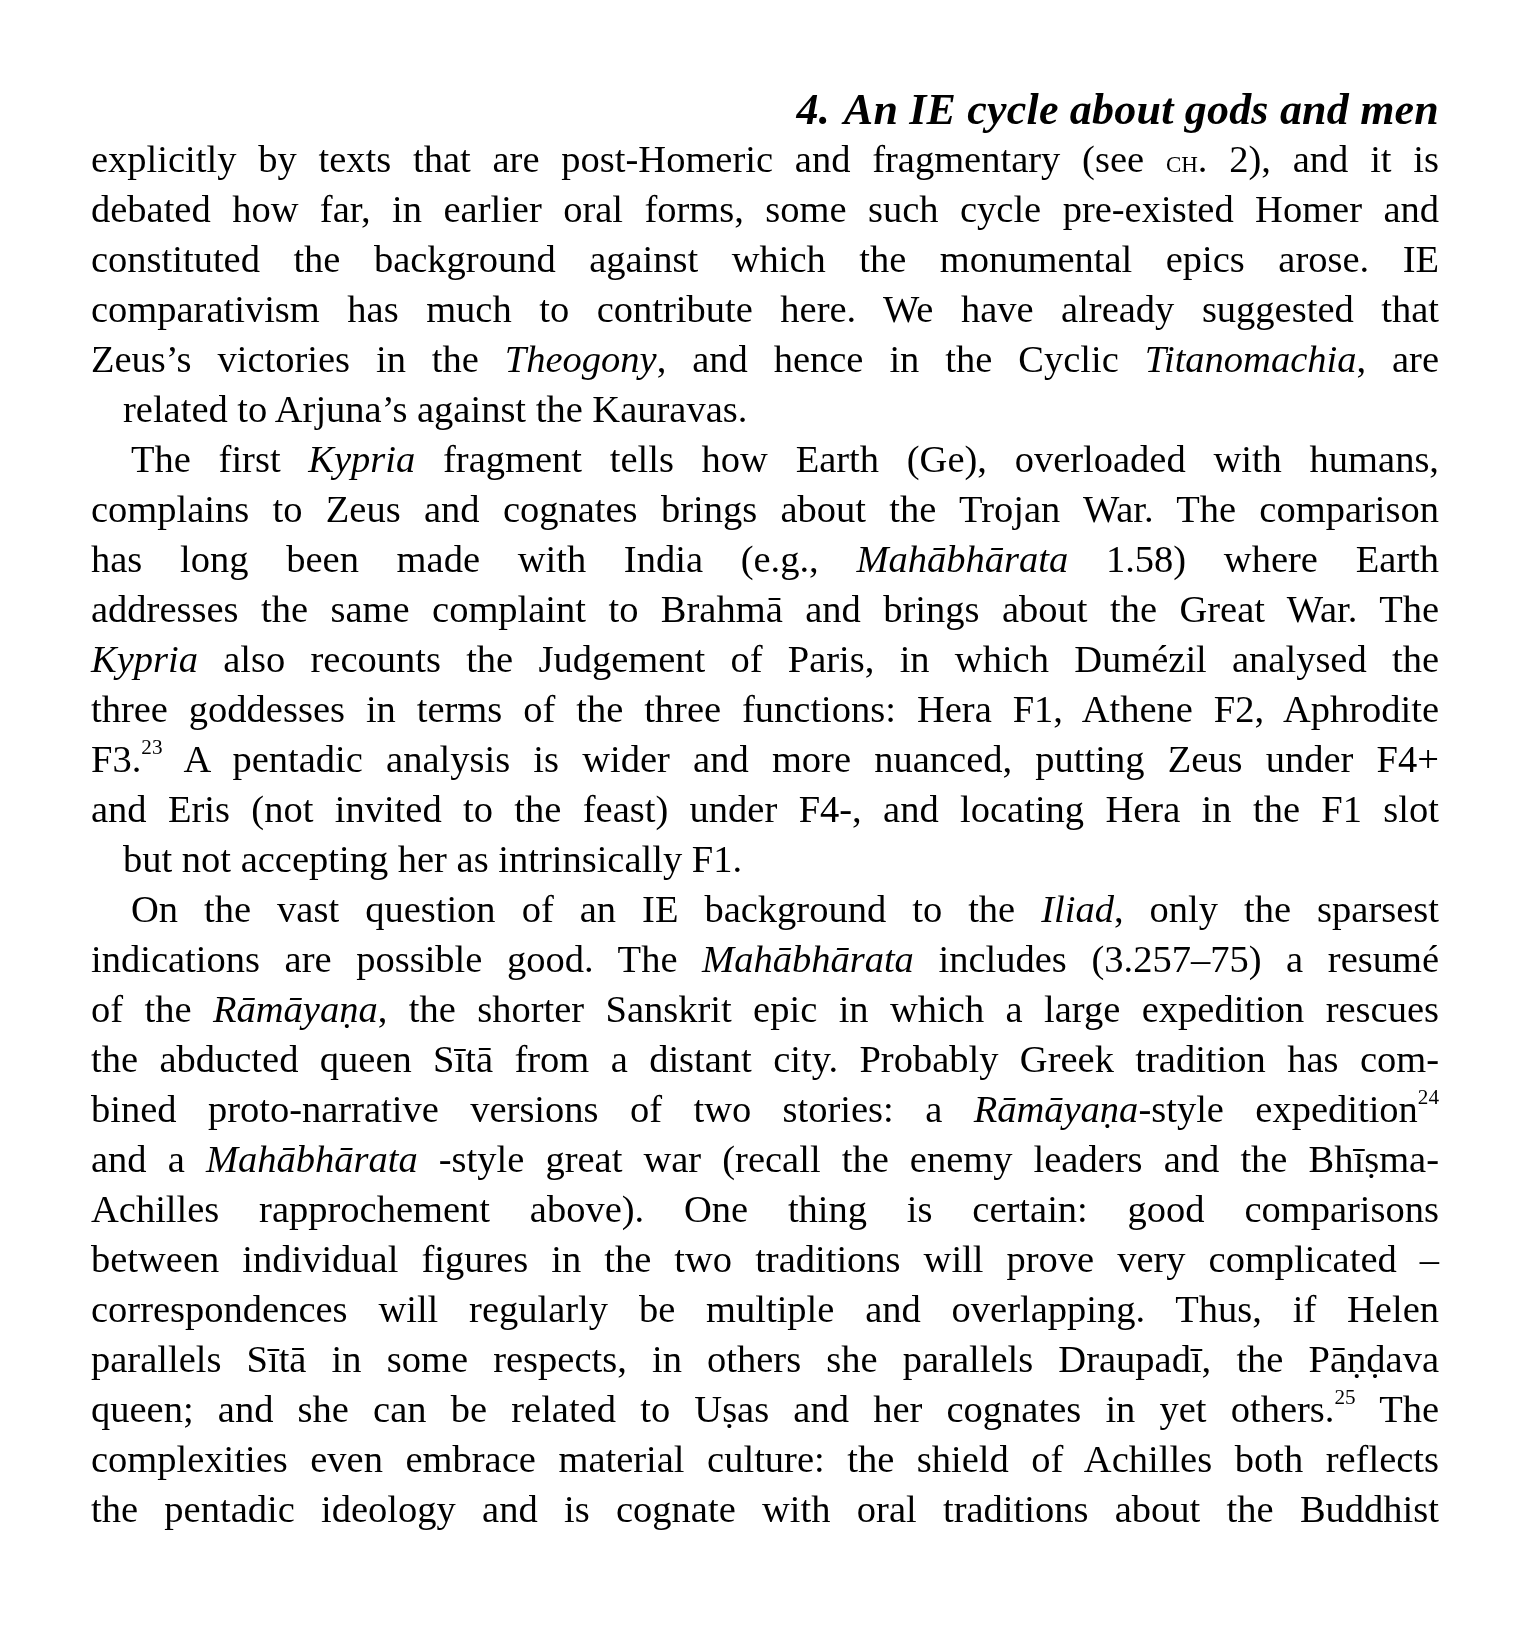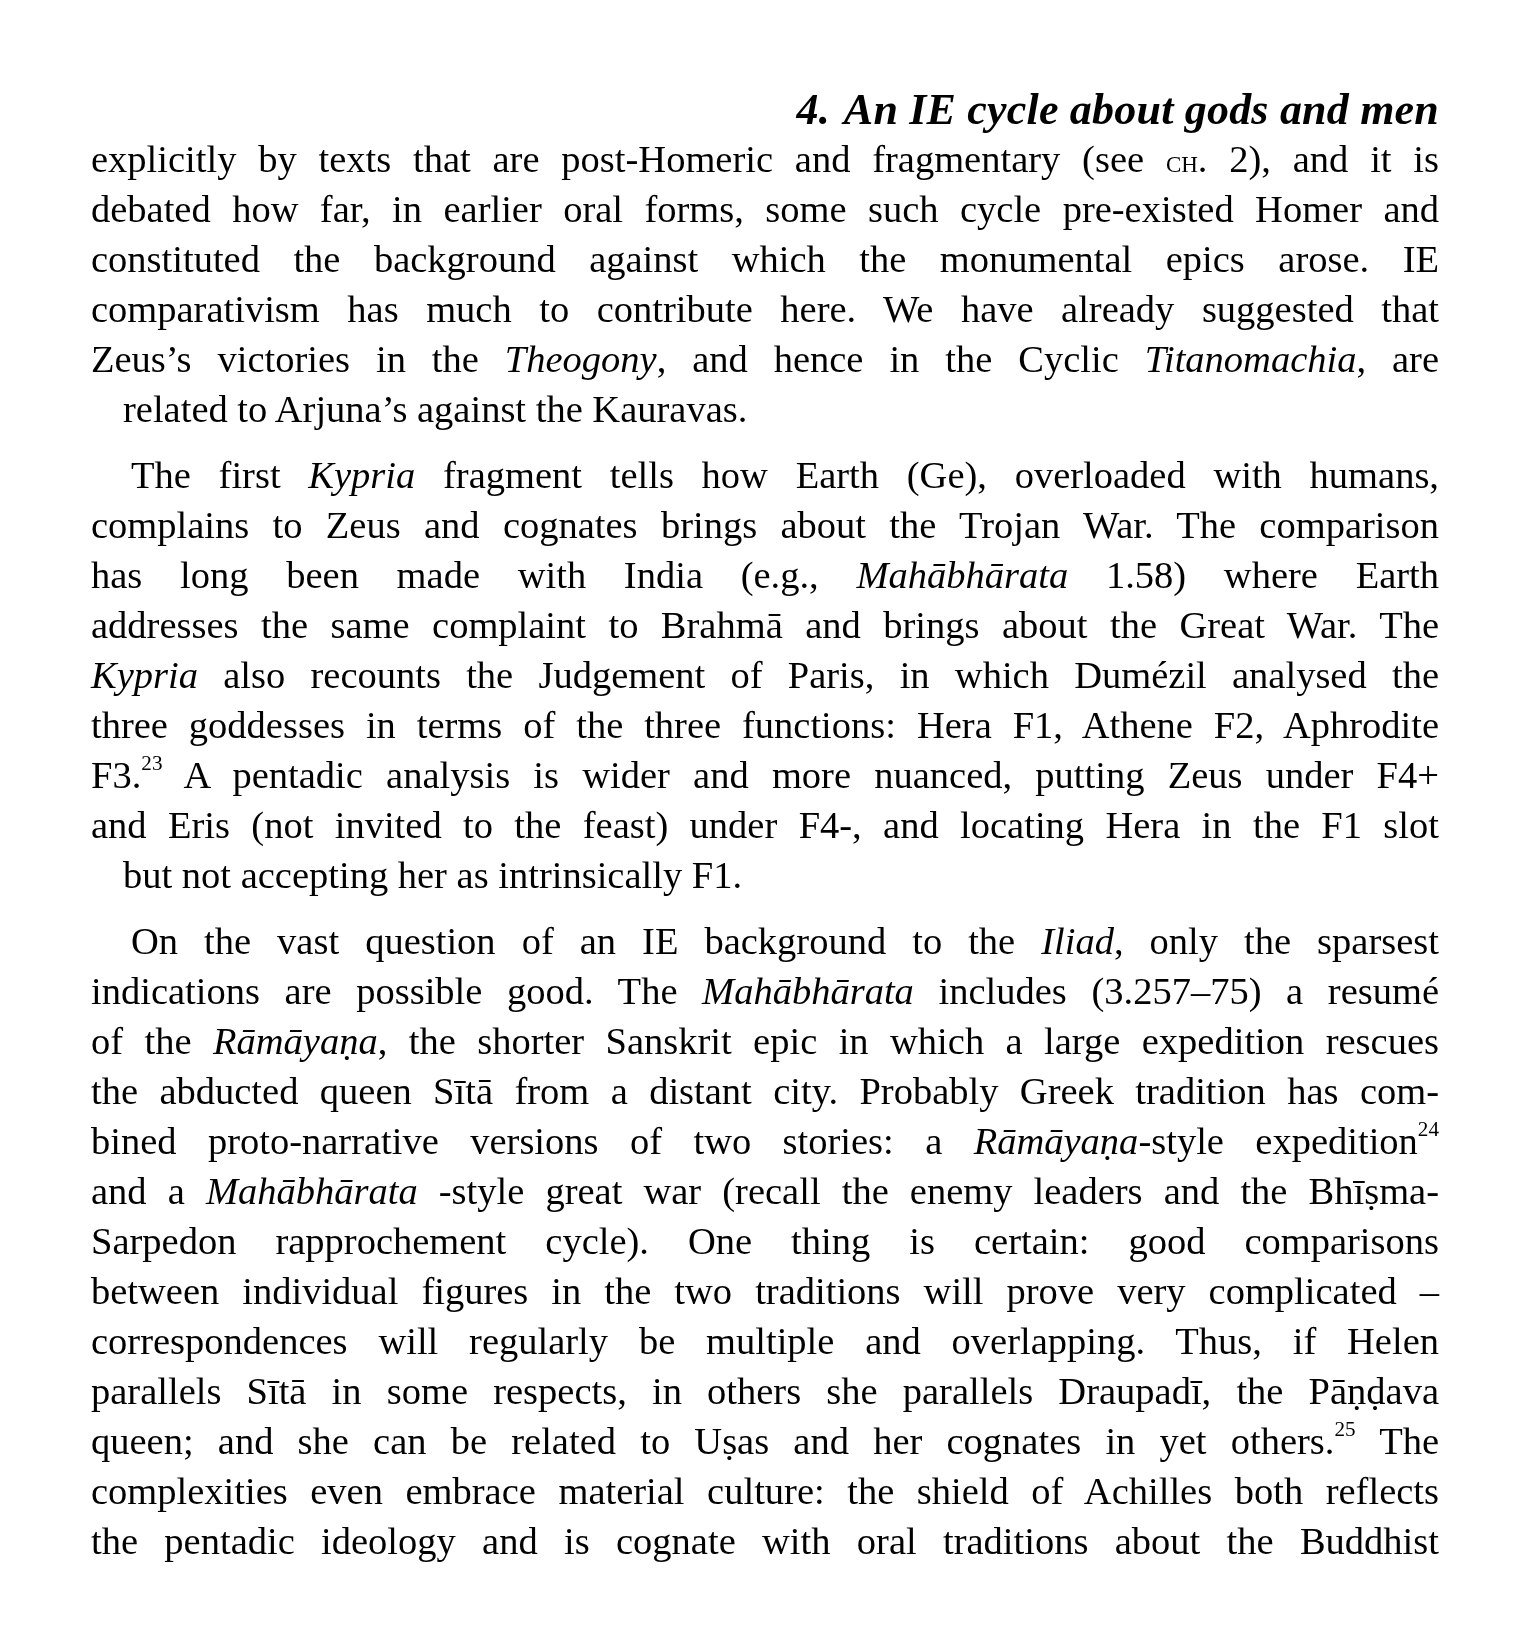--- a/index.html
+++ b/index.html
@@ -49,21 +49,20 @@
       text-align: justify;
       text-align-last: justify;
       width: 1348px;
     }
     .line.last {
       text-align-last: left;
       margin-left: 32px;
     }
     .line.indent {
       text-indent: 40px;
-      margin-top: 16px;
     }
     i { }
     .sc {
       font-variant: small-caps;
       font-size: 0.85em;
       margin-top: 28px;
     }
     sup {
       font-size: 0.55em;
       line-height: 0;
@@ -102,21 +101,21 @@
       <span class="line last"><span>but not accepting her as intrinsically F1.</span></span>
     </div>
 
     <div>
       <span class="line indent"><span>On the vast question of an IE background to the </span><i>Iliad</i><span>, only the sparsest</span></span>
       <span class="line"><span>indications are possible good. The </span><i>Mahābhārata</i><span> includes (3.257–75) a resumé</span></span>
       <span class="line"><span>of the </span><i>Rāmāyaṇa</i><span>, the shorter Sanskrit epic in which a large expedition rescues</span></span>
       <span class="line"><span>the abducted queen Sītā from a distant city. Probably Greek tradition has com-</span></span>
       <span class="line"><span>bined proto-narrative versions of two stories: a </span><i>Rāmāyaṇa</i><span>-style expedition</span><sup>24</sup></span>
       <span class="line"><span>and a </span><i>Mahābhārata</i><span> -style great war (recall the enemy leaders and the Bhīṣma-</span></span>
-      <span class="line"><span>Sarpedon rapprochement cycle). One thing is certain: good comparisons</span></span>
+      <span class="line"><span>Achilles rapprochement above). One thing is certain: good comparisons</span></span>
       <span class="line"><span>between individual figures in the two traditions will prove very complicated –</span></span>
       <span class="line"><span>correspondences will regularly be multiple and overlapping. Thus, if Helen</span></span>
       <span class="line"><span>parallels Sītā in some respects, in others she parallels Draupadī, the Pāṇḍava</span></span>
       <span class="line"><span>queen; and she can be related to Uṣas and her cognates in yet others.</span><sup>25</sup><span> The</span></span>
       <span class="line"><span>complexities even embrace material culture: the shield of Achilles both reflects</span></span>
       <span class="line"><span>the pentadic ideology and is cognate with oral traditions about the Buddhist</span></span>
     </div>
 
   </div>
 </div>

